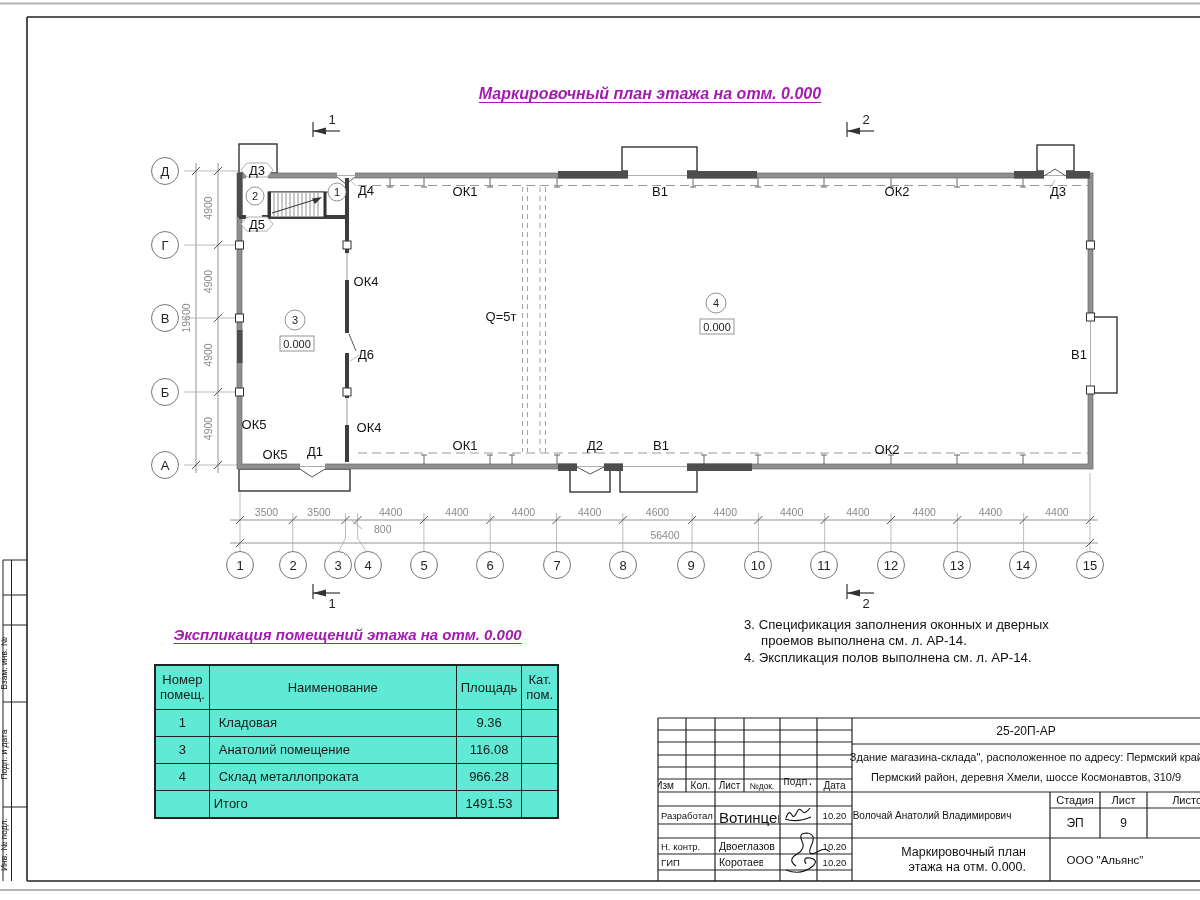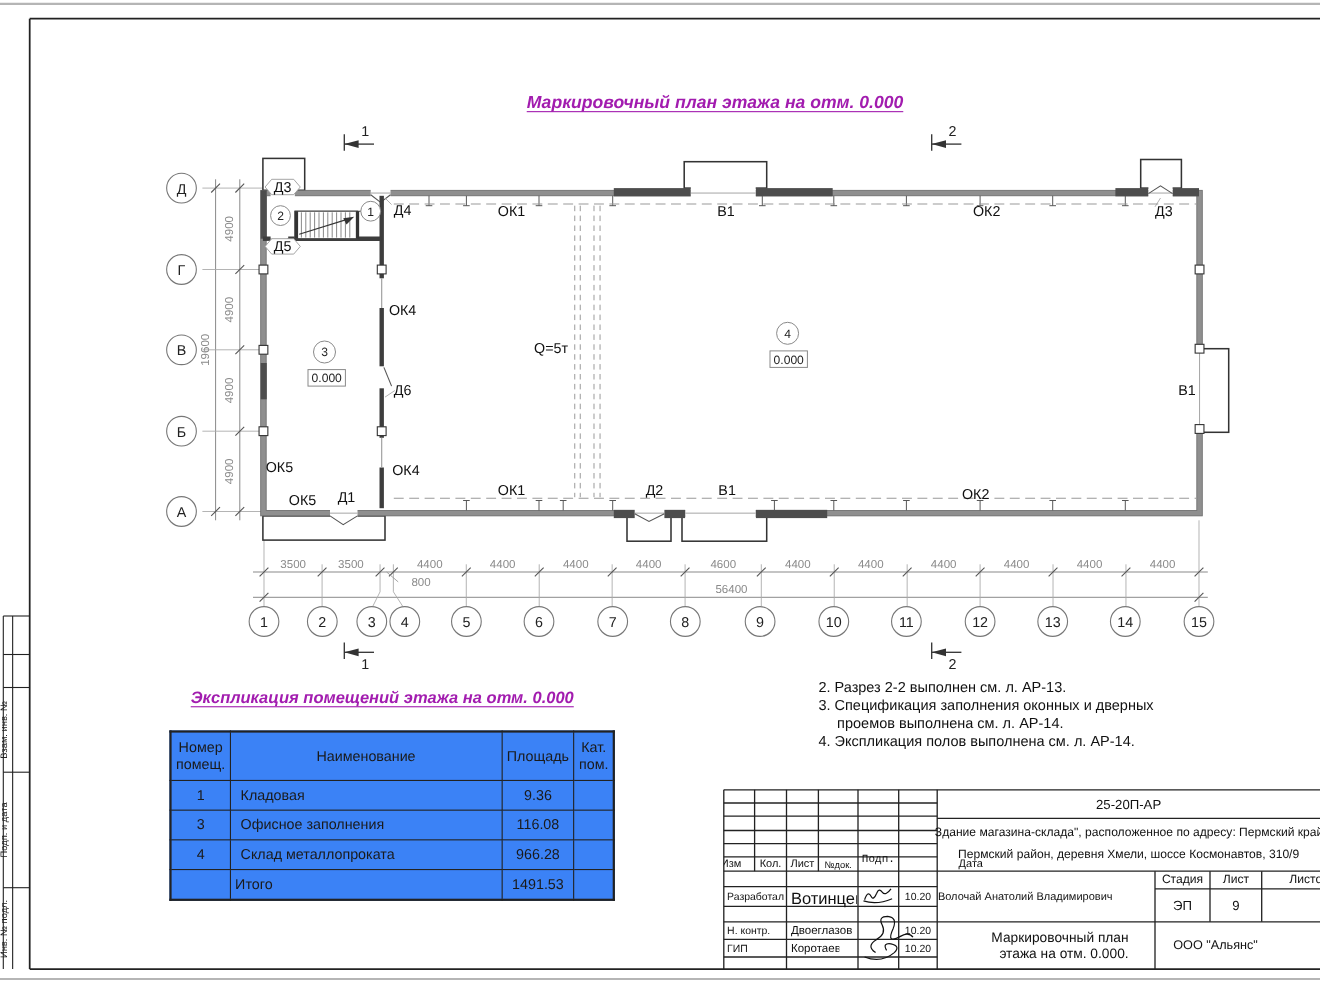--- a/index.html
+++ b/index.html
@@ -2,21 +2,21 @@
 <html><head>
 <meta charset="utf-8">
 <style>
   html,body{margin:0;padding:0;}
   body{width:1200px;height:900px;position:relative;overflow:hidden;background:#fff;
        font-family:"Liberation Sans",sans-serif;color:#1a1a1a;}
   .abs{position:absolute;}
   .ctr{display:flex;align-items:center;justify-content:center;text-align:center;}
   .title-it{font-style:italic;font-weight:bold;text-decoration:underline;text-underline-offset:3px;color:#a21caf;}
   
-  table.legend{border-collapse:collapse;table-layout:fixed;background:#3b82f6;}
+  table.legend{border-collapse:collapse;table-layout:fixed;background:#5eead4;}
   table.legend td,table.legend th{border:1px solid #222;font-weight:normal;font-size:13px;
       padding:0 4px;vertical-align:middle;overflow:hidden;}
   table.legend{border:2px solid #222;}
   .tc{text-align:center;} .tr{} .tl{text-align:left;padding-left:9px !important;}
   
   .note{font-size:13.2px;line-height:16.4px;padding-left:17px;text-indent:-17px;width:330px;color:#111;}
   
   .tb{font-size:10px;color:#111;overflow:hidden;white-space:nowrap;}
   .tbw{white-space:normal;}
   .strip-label{font-size:8.5px;color:#222;transform:rotate(-90deg);width:74px;height:11px;
@@ -462,58 +462,57 @@
     <th class="tc">Кат. пом.</th>
   </tr>
   <tr style="height:27px">
     <td class="tc">1</td>
     <td class="tl">Кладовая</td>
     <td class="tc">9.36</td>
     <td></td>
   </tr>
   <tr style="height:27px">
     <td class="tc">3</td>
-    <td class="tl">Офисное заполнения</td>
+    <td class="tl">Анатолий помещение</td>
     <td class="tc">116.08</td>
     <td></td>
   </tr>
   <tr style="height:27px">
     <td class="tc">4</td>
     <td class="tl">Склад металлопроката</td>
     <td class="tc">966.28</td>
     <td></td>
   </tr>
   <tr style="height:28px">
     <td></td>
     <td class="tr">Итого</td>
     <td class="tc">1491.53</td>
     <td></td>
   </tr>
 </tbody>
   </table>
 
 <div class="abs" style="left:744px;top:617px;">
-  <div class="note">2. Разрез 2-2 выполнен см. л. АР-13.</div>
   <div class="note">3. Спецификация заполнения оконных и дверных проемов выполнена см. л. АР-14.</div>
   <div class="note">4. Экспликация полов выполнена см. л. АР-14.</div>
 </div>
 
 <div>
   <div class="abs ctr tb" style="left:850px;top:718px;width:352px;height:26px;font-size:12px;">25-20П-АР</div>
   <div class="abs" style="left:850px;top:747px;width:352px;">
     <div class="tb ctr" style="width:352px;height:20px;font-size:11px;">"Здание магазина-склада", расположенное по адресу: Пермский край,</div>
     <div class="tb ctr" style="width:352px;height:20px;font-size:11px;">Пермский район, деревня Хмели, шоссе Космонавтов, 310/9</div>
   </div>
 
   <div class="abs ctr tb" style="left:658px;top:779px;width:16px;height:13px;">Изм.</div>
   <div class="abs ctr tb" style="left:686px;top:779px;width:29px;height:13px;">Кол.</div>
   <div class="abs ctr tb" style="left:715px;top:779px;width:29px;height:13px;">Лист</div>
   <div class="abs ctr tb" style="left:744px;top:779px;width:36px;height:13px;font-size:8.5px;">№док.</div>
   <div class="abs ctr tb" style="left:780px;top:775px;width:37px;height:15px;font-family:Liberation Mono, monospace;">Подп.</div>
-  <div class="abs ctr tb" style="left:817px;top:779px;width:35px;height:13px;padding-left:48px;">Дата</div>
+  <div class="abs ctr tb" style="left:817px;top:779px;width:35px;height:13px;">Дата</div>
 
   <div class="abs tb" style="left:661px;top:810px;width:54px;font-size:9.5px;">Разработал</div>
   <div class="abs tb" style="left:719px;top:809px;width:60px;font-size:15px;">Вотинцева</div>
   <div class="abs ctr tb" style="left:817px;top:806px;width:35px;height:18px;font-size:9.5px;">10.20</div>
   <div class="abs tb" style="left:661px;top:841px;width:54px;font-size:9.5px;">Н. контр.</div>
   <div class="abs tb" style="left:719px;top:840px;width:62px;font-size:10.5px;">Двоеглазов</div>
   <div class="abs ctr tb" style="left:817px;top:838px;width:35px;height:16px;font-size:9.5px;">10.20</div>
   <div class="abs tb" style="left:661px;top:857px;width:54px;font-size:9.5px;">ГИП</div>
   <div class="abs tb" style="left:719px;top:856px;width:44px;font-size:10.5px;">Коротаев</div>
   <div class="abs ctr tb" style="left:817px;top:854px;width:35px;height:16px;font-size:9.5px;">10.20</div>

